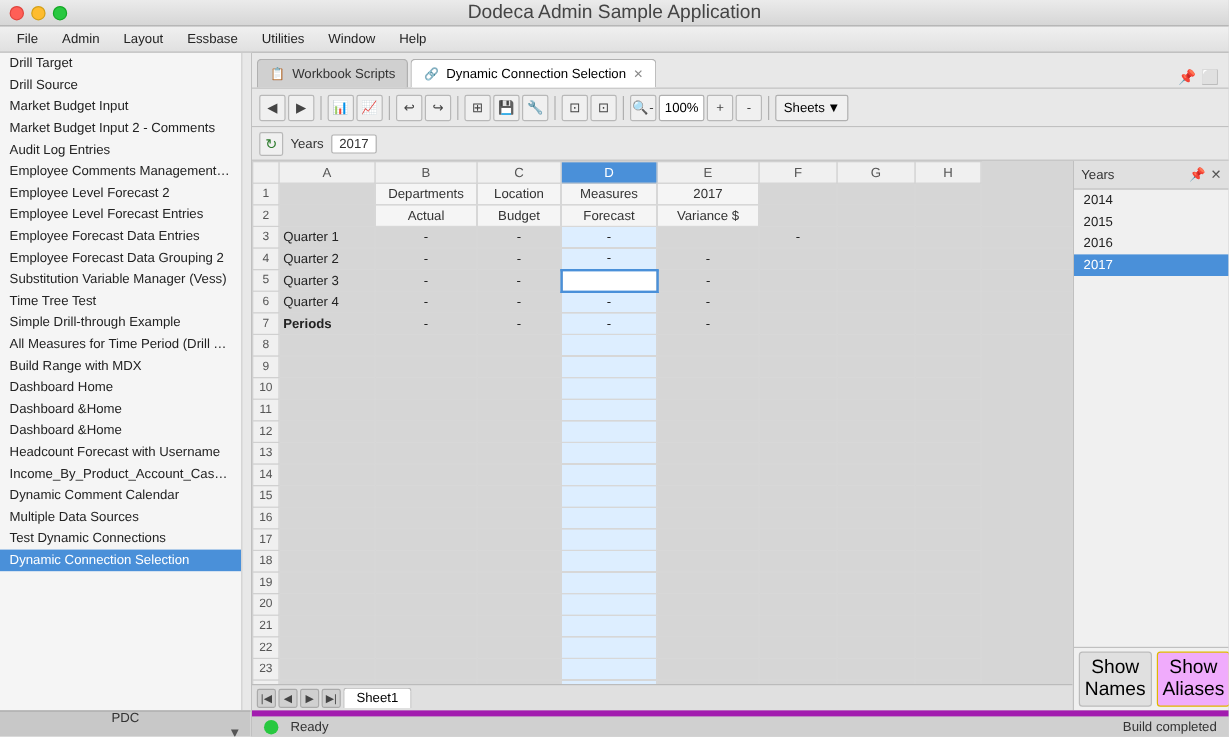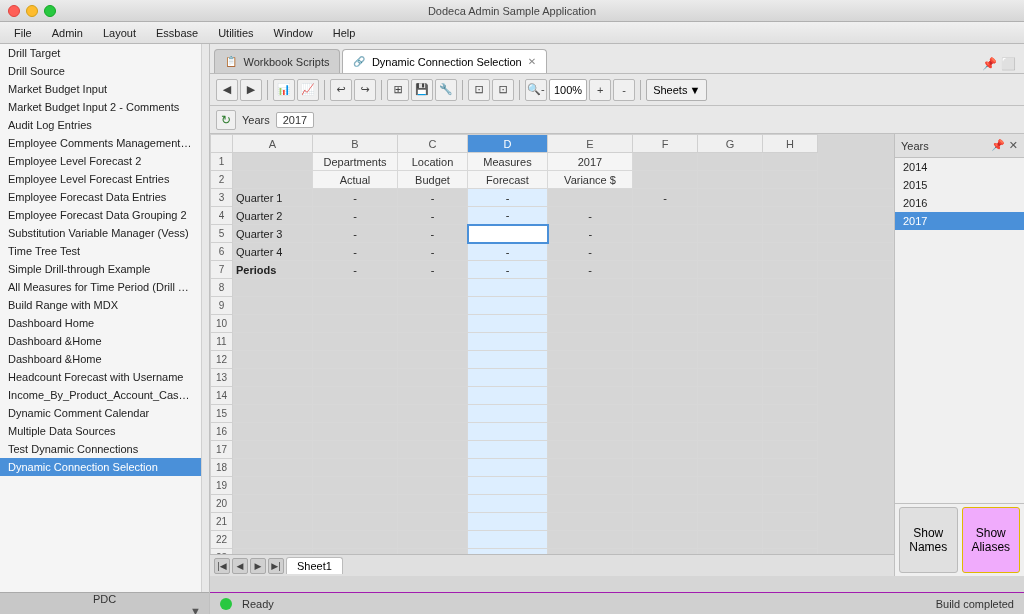--- a/index.html
+++ b/index.html
@@ -5,21 +5,21 @@
     * { margin: 0; padding: 0; box-sizing: border-box; }
     body { font-family: -apple-system, BlinkMacSystemFont, 'Lucida Grande', Arial, sans-serif; font-size: 11px; background: #d6d6d6; width: 1024px; height: 614px; overflow: hidden; }
 
     
     .title-bar { background: linear-gradient(to bottom, #ebebeb, #d6d6d6); height: 22px; display: flex; align-items: center; justify-content: center; border-bottom: 1px solid #b0b0b0; position: relative; }
     .title-bar-buttons { position: absolute; left: 8px; display: flex; gap: 6px; align-items: center; }
     .tb-btn { width: 12px; height: 12px; border-radius: 50%; border: none; cursor: pointer; }
     .tb-close { background: #ff5f57; border: 1px solid #e0443e; }
     .tb-min { background: #febc2e; border: 1px solid #d4a017; }
     .tb-max { background: #28c840; border: 1px solid #14a826; }
-    .title-text { font-size: 11px; color: #444; font-weight: 500; }
+    .title-text { font-size: 16px; color: #444; font-weight: 500; }
 
     
     .menu-bar { background: linear-gradient(to bottom, #f0f0f0, #e0e0e0); height: 22px; display: flex; align-items: center; padding: 0 8px; border-bottom: 1px solid #b8b8b8; gap: 8px; }
     .menu-item { font-size: 11px; color: #222; cursor: pointer; padding: 2px 6px; border-radius: 3px; }
 
     
     .app-layout { display: flex; height: 570px; }
 
     
     .sidebar { width: 210px; background: #f5f5f5; border-right: 1px solid #c0c0c0; display: flex; flex-direction: column; overflow: hidden; }
@@ -67,36 +67,36 @@
     .cell.active-cell { background: white; border: 2px solid #4a90d9; }
     .cell.header-cell { background: #f5f5f5; font-weight: normal; color: #333; text-align: center; }
 
     
     .sheet-tabs { background: #e0e0e0; border-top: 1px solid #bbb; height: 22px; display: flex; align-items: center; padding: 0 4px; gap: 2px; }
     .sheet-nav-btn { width: 16px; height: 16px; background: #d0d0d0; border: 1px solid #aaa; border-radius: 2px; display: flex; align-items: center; justify-content: center; font-size: 9px; cursor: pointer; color: #444; }
     .sheet-tab { background: white; border: 1px solid #bbb; border-bottom: none; padding: 2px 10px; font-size: 11px; cursor: pointer; border-radius: 3px 3px 0 0; }
     .sheet-tab.active { background: white; font-weight: 500; }
 
     
-    .status-bar { background: #d0d0d0; border-top: 1px solid #a21caf; height: 22px; display: flex; align-items: center; padding: 0 10px; gap: 10px; margin-top: 16px; }
+    .status-bar { background: #d0d0d0; border-top: 5px solid #a21caf; height: 22px; display: flex; align-items: center; padding: 0 10px; gap: 10px; }
     .status-indicator { width: 12px; height: 12px; border-radius: 50%; background: #28c840; }
     .status-text { font-size: 11px; color: #333; }
     .status-right { margin-left: auto; font-size: 11px; color: #333; }
 
     
     .years-panel { width: 130px; background: #f0f0f0; border-left: 1px solid #c0c0c0; display: flex; flex-direction: column; }
     .years-panel-header { background: #e0e0e0; border-bottom: 1px solid #c0c0c0; padding: 3px 6px; display: flex; align-items: center; justify-content: space-between; height: 24px; }
     .years-panel-title { font-size: 11px; font-weight: 500; color: #333; }
     .years-panel-icons { display: flex; gap: 4px; }
     .years-panel-icon { font-size: 11px; color: #555; cursor: pointer; }
     .years-list { flex: 1; overflow: auto; }
     .year-item { padding: 3px 8px; font-size: 11px; color: #222; cursor: pointer; }
     .year-item.selected { background: #4a90d9; color: white; }
     .years-panel-footer { border-top: 1px solid #c0c0c0; padding: 3px 4px; display: flex; justify-content: space-between; gap: 4px; }
-    .years-footer-btn { flex: 1; font-size: 12px; padding: 18px 4px; background: #e0e0e0; border: 1px solid #bbb; border-radius: 3px; cursor: pointer; text-align: center; }
+    .years-footer-btn { flex: 1; font-size: 16px; padding: 4px 4px; background: #e0e0e0; border: 1px solid #bbb; border-radius: 3px; cursor: pointer; text-align: center; }
     .years-footer-btn.active { background: #f0abfc; border-color: #e0b800; }
 
     .sidebar-scroll { display: flex; flex-direction: row; flex: 1; overflow: hidden; }
     .sidebar-list-wrap { flex: 1; overflow-y: auto; }
 
     
     .scroll-track { width: 8px; background: #e8e8e8; border-left: 1px solid #d0d0d0; }
   </style>
 </head>
 <body>

